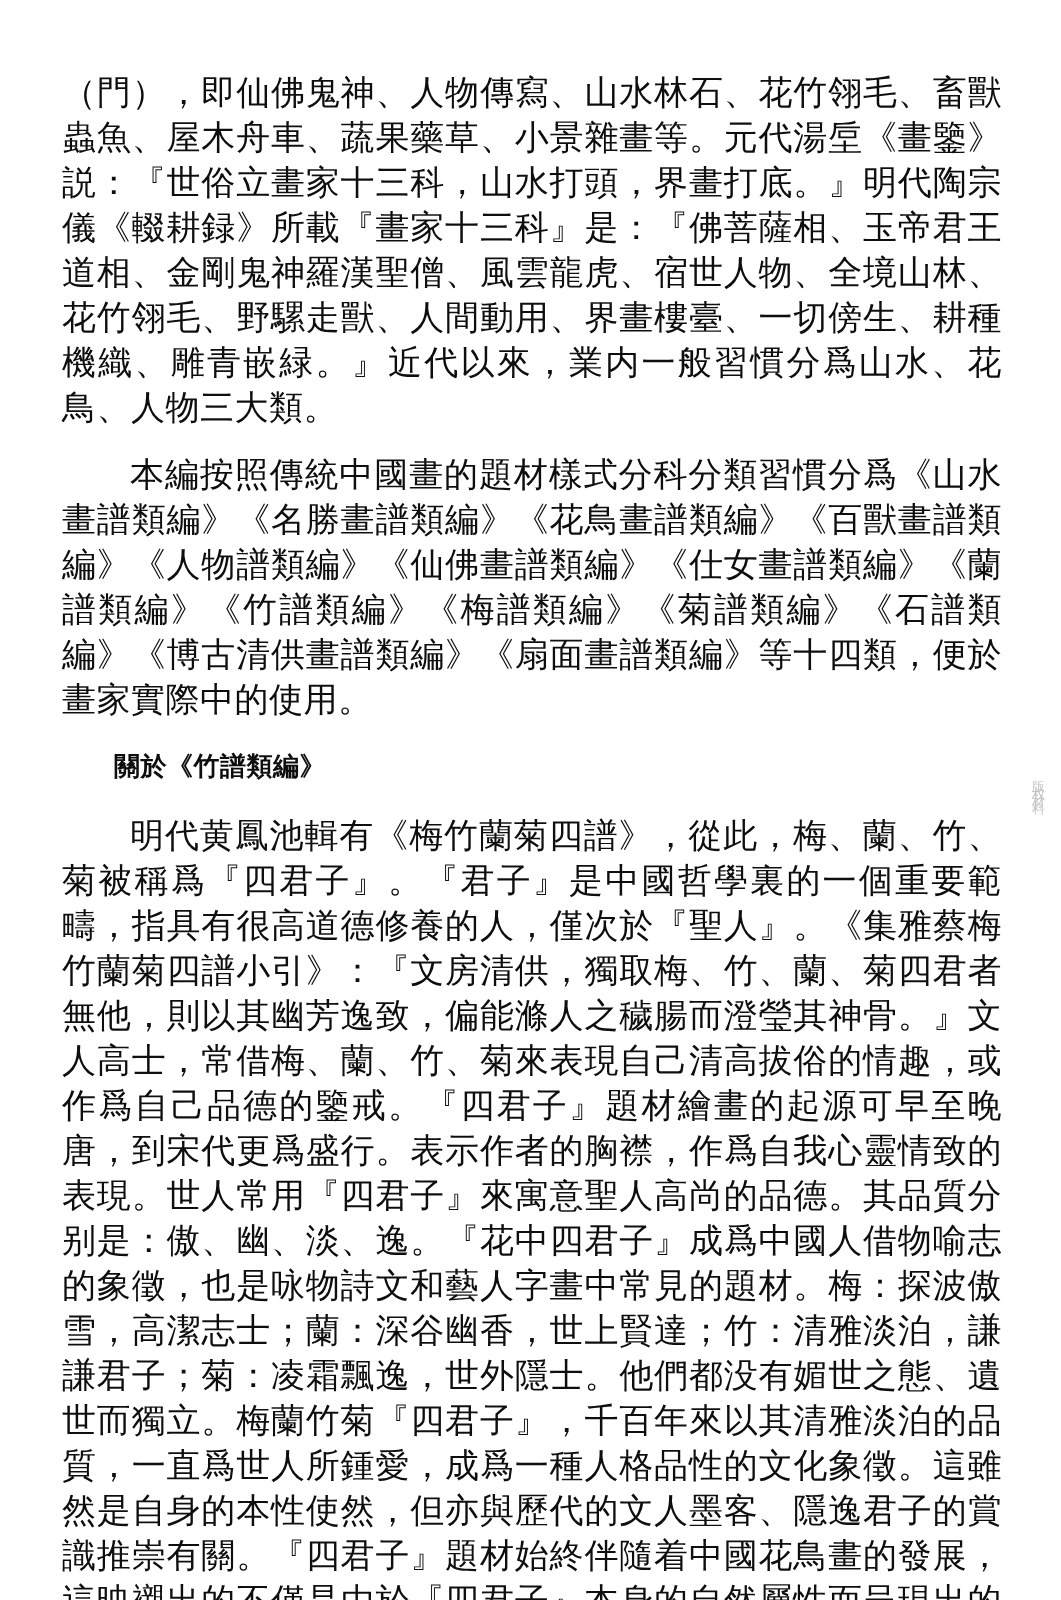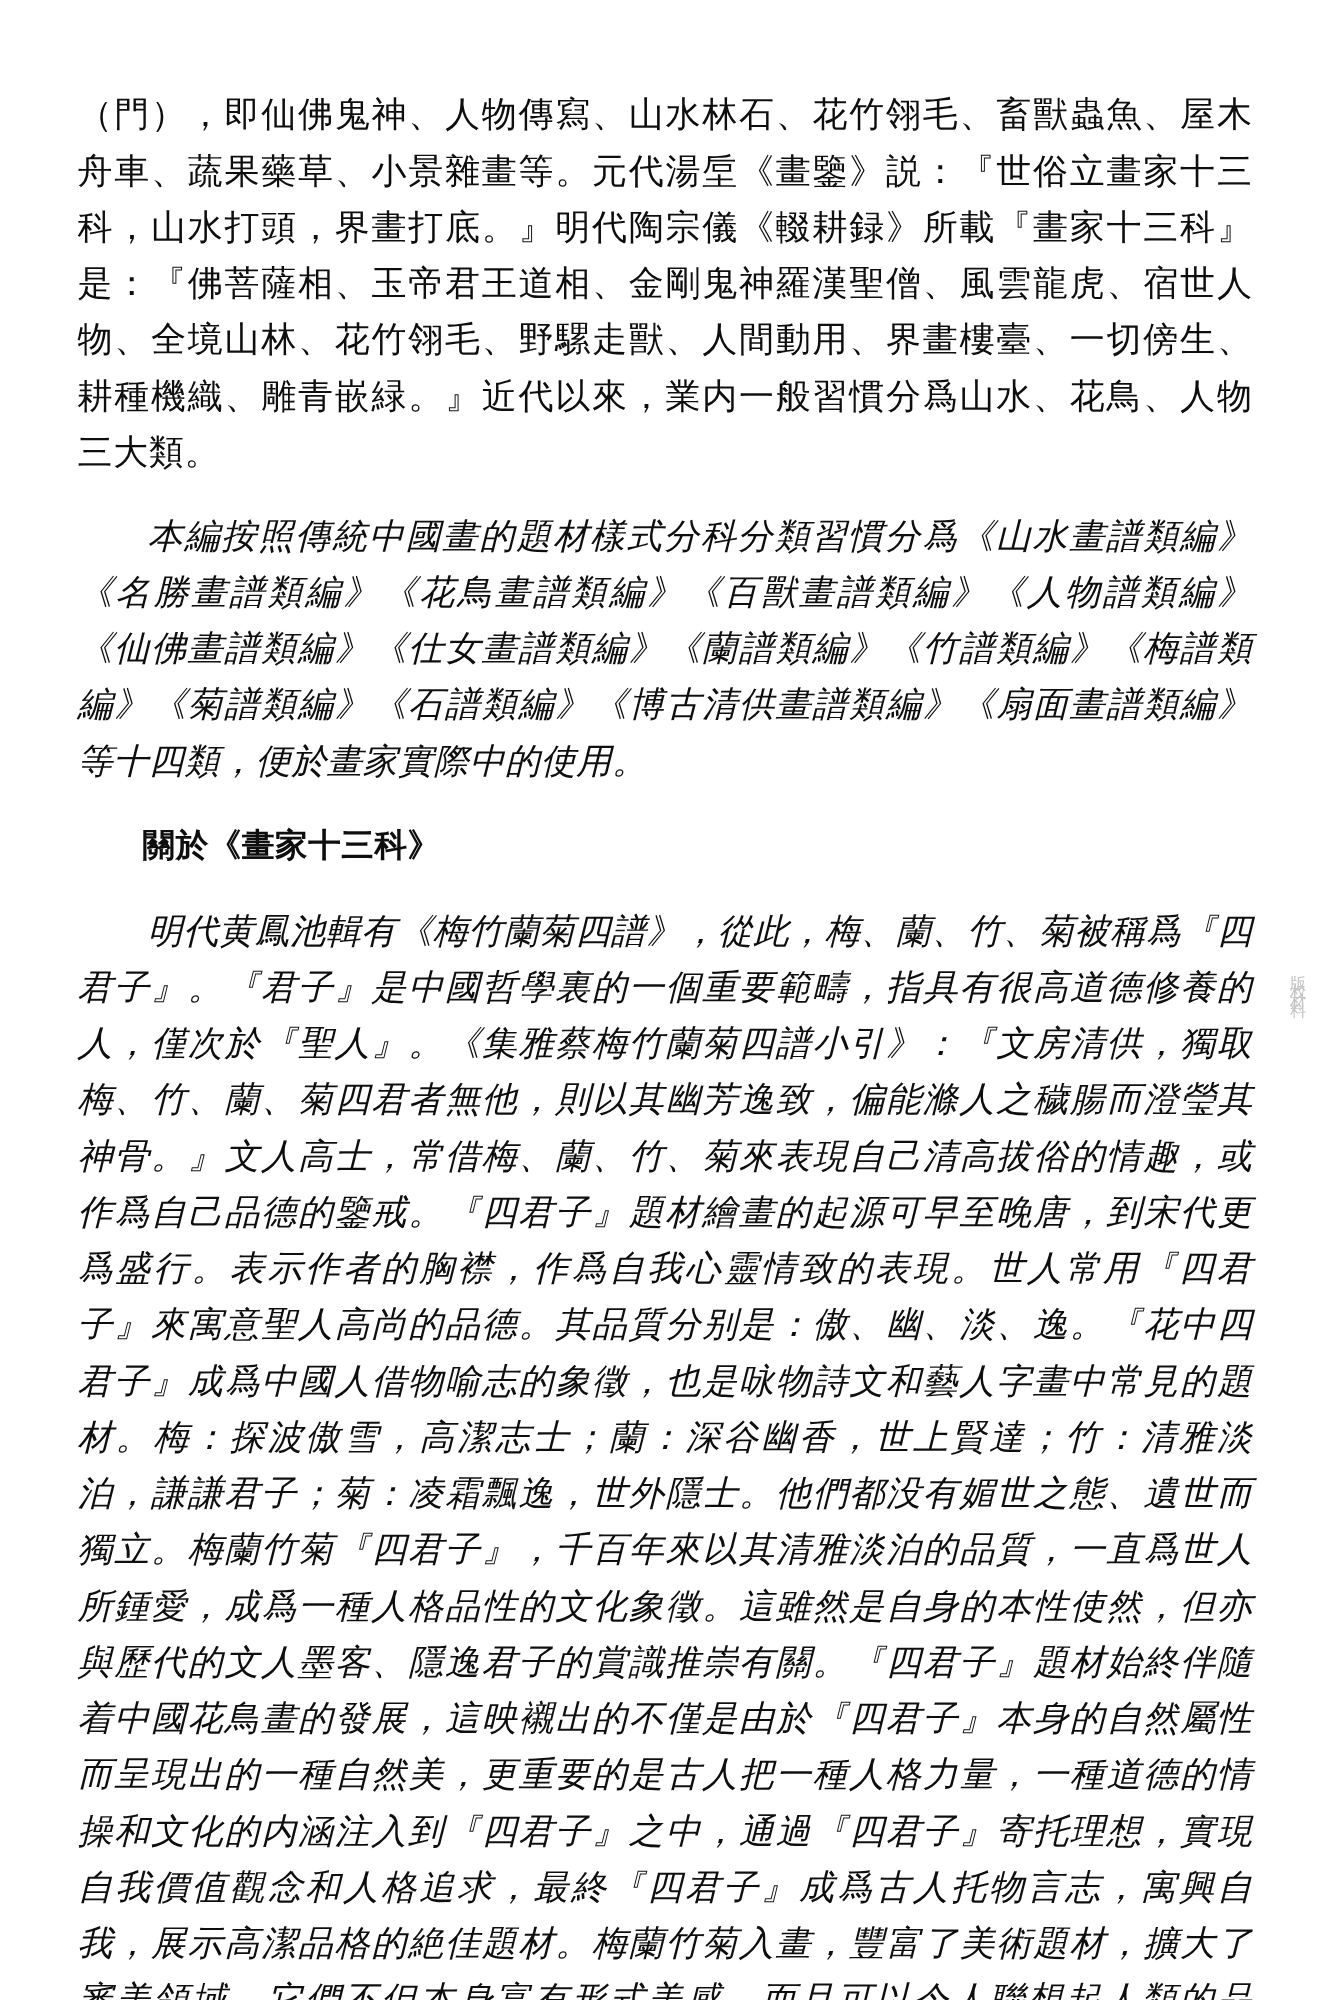--- a/index.html
+++ b/index.html
@@ -19,30 +19,29 @@
     background: #ffffff;
   }
   .text-column {
     position: absolute;
     left: 62px;
     top: 70px;
     width: 940px;
   }
   .text-column p.paragraph {
     margin: 0 0 22px 0;
-    font-size: 28px;
+    font-size: 34px;
     line-height: 45px;
     text-align: justify;
     text-justify: inter-ideograph;
     font-weight: 500;
     letter-spacing: 0.5px;
   }
   .text-column p.paragraph.indent {
     text-indent: 2em;
-    font-style: italic;
   }
   .text-column h2.heading {
     margin: 10px 0 24px 0;
     font-size: 26px;
     line-height: 45px;
     font-weight: 800;
     letter-spacing: 0.5px;
   }
   .text-column h2.heading.indent {
     padding-left: 2em;
@@ -59,17 +58,17 @@
     user-select: none;
   }
 </style>
 </head>
 <body>
 
 <main class="page">
   <article class="text-column" id="text-column">
       <p class="paragraph">（門），即仙佛鬼神、人物傳寫、山水林石、花竹翎毛、畜獸蟲魚、屋木舟車、蔬果藥草、小景雜畫等。元代湯垕《畫鑒》説：『世俗立畫家十三科，山水打頭，界畫打底。』明代陶宗儀《輟耕録》所載『畫家十三科』是：『佛菩薩相、玉帝君王道相、金剛鬼神羅漢聖僧、風雲龍虎、宿世人物、全境山林、花竹翎毛、野騾走獸、人間動用、界畫樓臺、一切傍生、耕種機織、雕青嵌緑。』近代以來，業内一般習慣分爲山水、花鳥、人物三大類。</p>
       <p class="paragraph indent">本編按照傳統中國畫的題材樣式分科分類習慣分爲《山水畫譜類編》《名勝畫譜類編》《花鳥畫譜類編》《百獸畫譜類編》《人物譜類編》《仙佛畫譜類編》《仕女畫譜類編》《蘭譜類編》《竹譜類編》《梅譜類編》《菊譜類編》《石譜類編》《博古清供畫譜類編》《扇面畫譜類編》等十四類，便於畫家實際中的使用。</p>
-      <h2 class="heading indent">關於《畫家十三科》</h2>
+      <h2 class="heading indent">關於《竹譜類編》</h2>
       <p class="paragraph indent">明代黄鳳池輯有《梅竹蘭菊四譜》，從此，梅、蘭、竹、菊被稱爲『四君子』。『君子』是中國哲學裏的一個重要範疇，指具有很高道德修養的人，僅次於『聖人』。《集雅蔡梅竹蘭菊四譜小引》：『文房清供，獨取梅、竹、蘭、菊四君者無他，則以其幽芳逸致，偏能滌人之穢腸而澄瑩其神骨。』文人高士，常借梅、蘭、竹、菊來表現自己清高拔俗的情趣，或作爲自己品德的鑒戒。『四君子』題材繪畫的起源可早至晚唐，到宋代更爲盛行。表示作者的胸襟，作爲自我心靈情致的表現。世人常用『四君子』來寓意聖人高尚的品德。其品質分别是：傲、幽、淡、逸。『花中四君子』成爲中國人借物喻志的象徵，也是咏物詩文和藝人字畫中常見的題材。梅：探波傲雪，高潔志士；蘭：深谷幽香，世上賢達；竹：清雅淡泊，謙謙君子；菊：凌霜飄逸，世外隱士。他們都没有媚世之態、遺世而獨立。梅蘭竹菊『四君子』，千百年來以其清雅淡泊的品質，一直爲世人所鍾愛，成爲一種人格品性的文化象徵。這雖然是自身的本性使然，但亦與歷代的文人墨客、隱逸君子的賞識推崇有關。『四君子』題材始終伴隨着中國花鳥畫的發展，這映襯出的不僅是由於『四君子』本身的自然屬性而呈現出的一種自然美，更重要的是古人把一種人格力量，一種道德的情操和文化的内涵注入到『四君子』之中，通過『四君子』寄托理想，實現自我價值觀念和人格追求，最終『四君子』成爲古人托物言志，寓興自我，展示高潔品格的絶佳題材。梅蘭竹菊入畫，豐富了美術題材，擴大了審美領域，它們不但本身富有形式美感，而且可以令人聯想起人類的品格，所以它既便於文人們充分發揮筆墨情趣，又便於文人們借物寓意，抒發情感，因此，描寫『四君子』之風至今不衰。</p>
     </article>
   <aside class="watermark">版权材料</aside>
 </main>
 
 </body></html>

